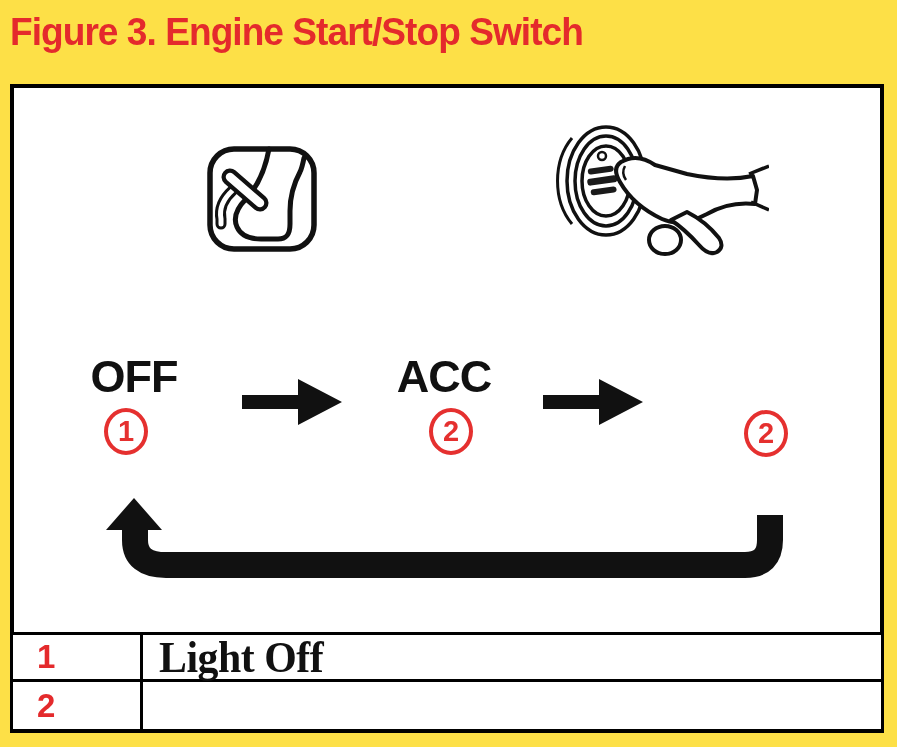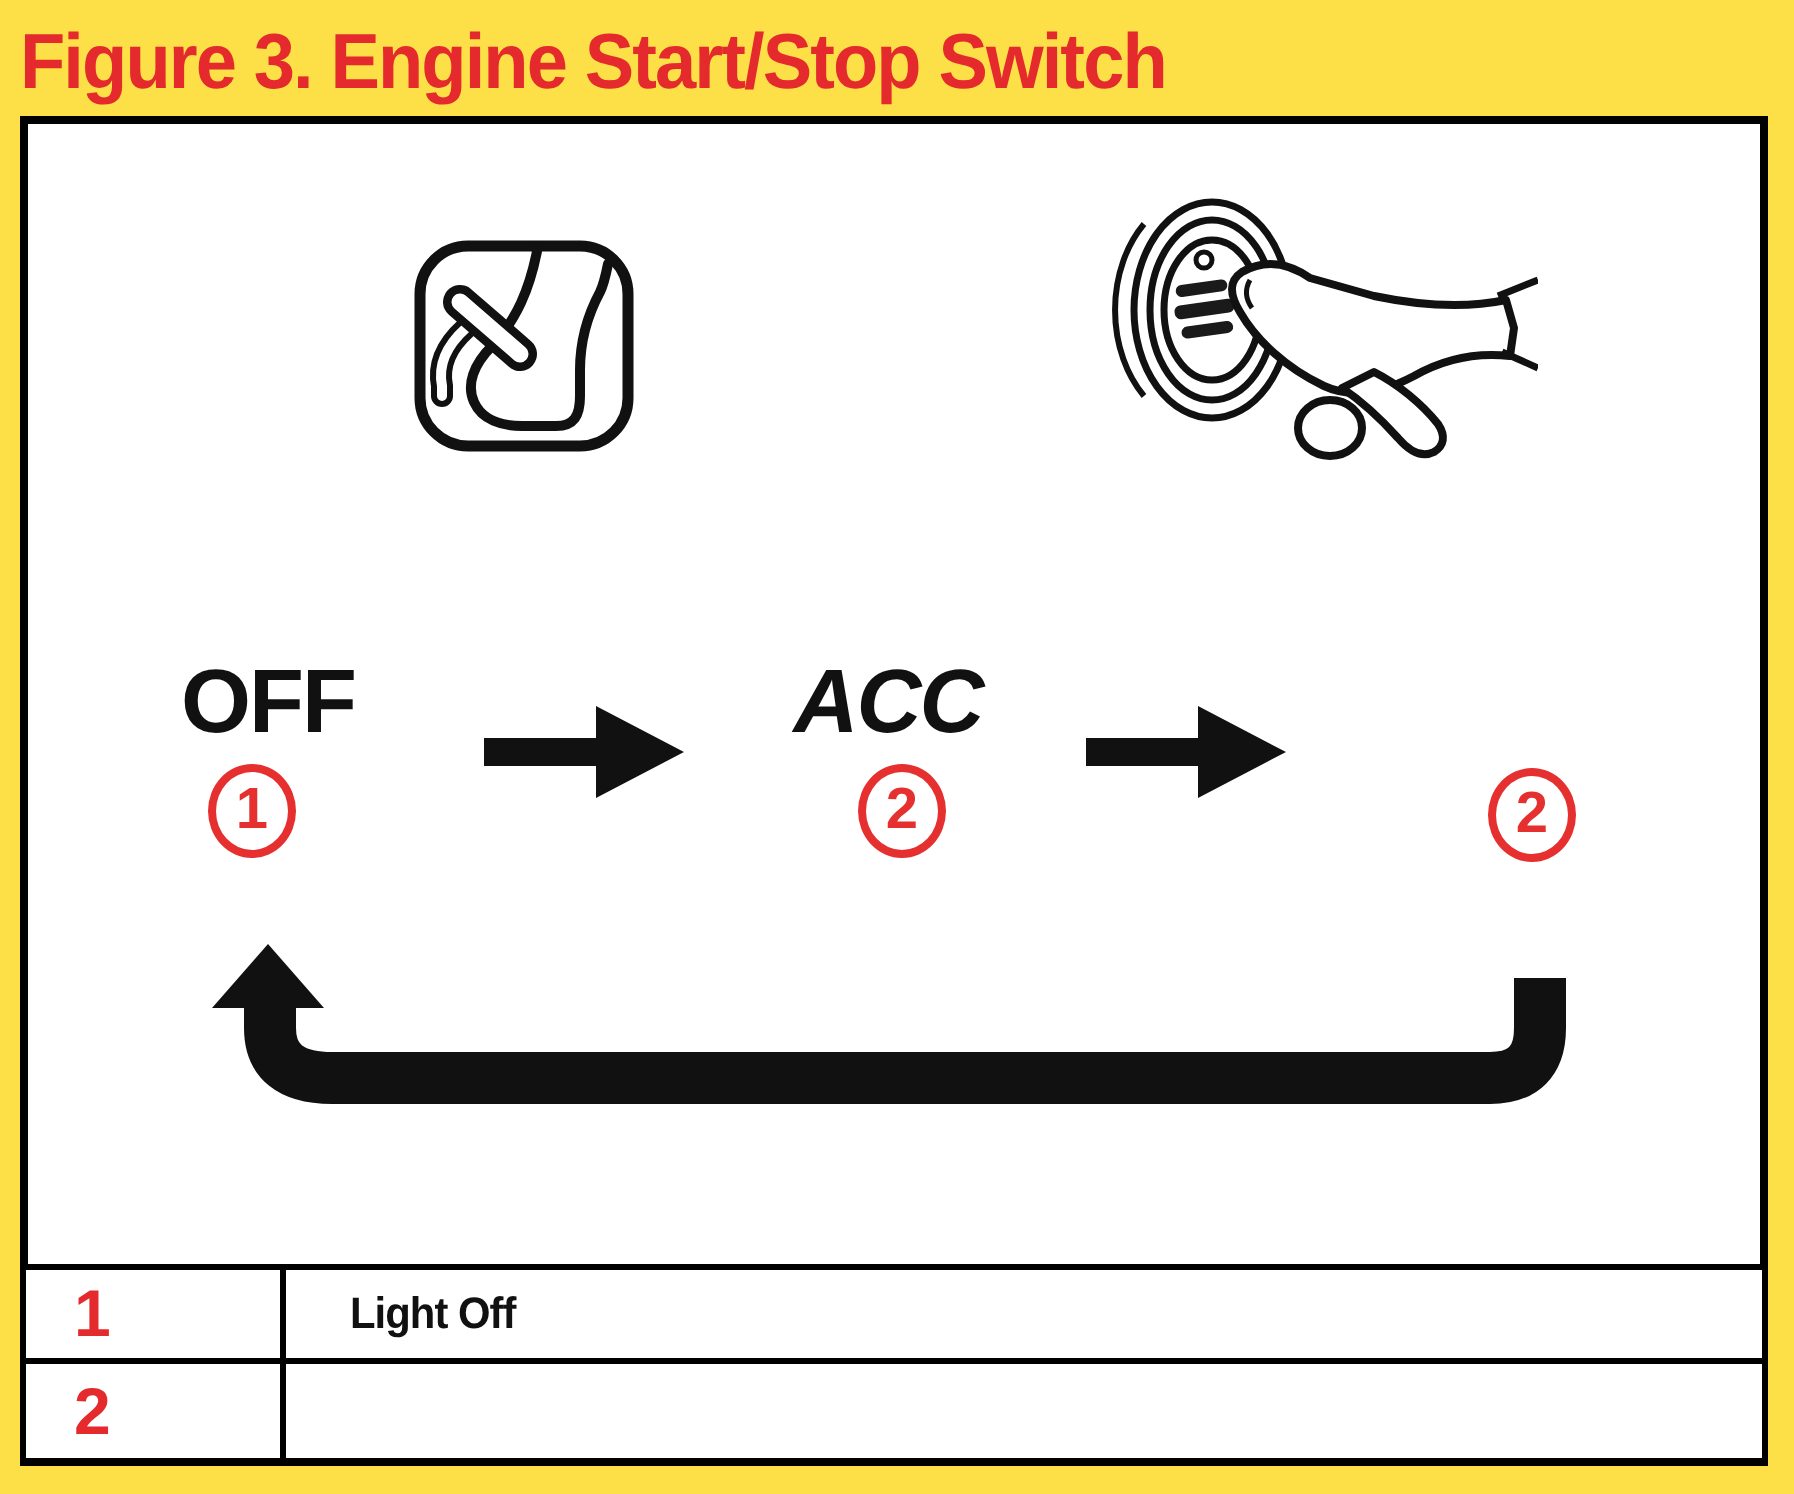--- a/index.html
+++ b/index.html
@@ -10,35 +10,35 @@
   
   .fig-title {
     position:absolute; left:10px; top:10px;
     font-size:39px; font-weight:bold; color:#e42a2c;
     letter-spacing:-1px; white-space:nowrap;
     transform:scaleX(0.95); transform-origin:left center;
   }
 
   
   .fig-box {
-    position:absolute; left:10px; top:58px; width:874px; height:626px;
+    position:absolute; left:10px; top:84px; width:874px; height:626px;
     border:4px solid #000; background:#fff;
   }
   .fig-box svg { position:absolute; }
 
   .icon-pedal   { left:192px; top:57px; }
   .icon-button  { left:525px; top:28px; }
 
   .state-label {
     position:absolute; top:266px; height:46px; line-height:46px;
     font-size:45px; font-weight:bold; color:#111;
     letter-spacing:-1px; transform:translateX(-50%); white-space:nowrap;
   }
   .state-off   { left:120px; }
-  .state-acc   { left:430px;font-style:italic; }
+  .state-acc   { left:430px; }
   .state-igon  { left:737px; }
 
   .flow-arrow { position:absolute; top:289px; }
   .flow-arrow-1 { left:228px; }
   .flow-arrow-2 { left:529px; }
 
   .marker {
     position:absolute; width:44px; height:47px; border:4px solid #e5302f;
     border-radius:50%; display:flex; align-items:center; justify-content:center;
     color:#e5302f; font-size:29px; font-weight:bold; background:#fff;
@@ -54,22 +54,22 @@
     position:absolute; left:10px; top:632px; width:874px;
     border:3px solid #000; border-bottom-width:4px; background:#fff;
   }
   .legend-row { display:flex; height:47px; }
   .legend-row:first-child { border-bottom:3px solid #000; }
   .legend-key {
     width:130px; border-right:3px solid #000; display:flex; align-items:center;
     padding-left:24px; color:#e42a2c; font-size:33px; font-weight:bold;
   }
   .legend-desc {
-    flex:1; display:flex; align-items:center; padding-left:32px;
-    font-size:22px; font-weight:bold; letter-spacing:-0.5px;
+    flex:1; display:flex; align-items:center; padding-left:16px;
+    font-size:44px; font-weight:bold; letter-spacing:-0.5px;font-family:Liberation Serif, serif;
   }
   .legend-desc span, .fig-title span { display:inline-block; }
   .legend-desc span { transform:scaleX(0.95); transform-origin:left center; }
 </style>
 </head>
 <body>
 
 <div class="page">
 
   <div class="fig-title">

